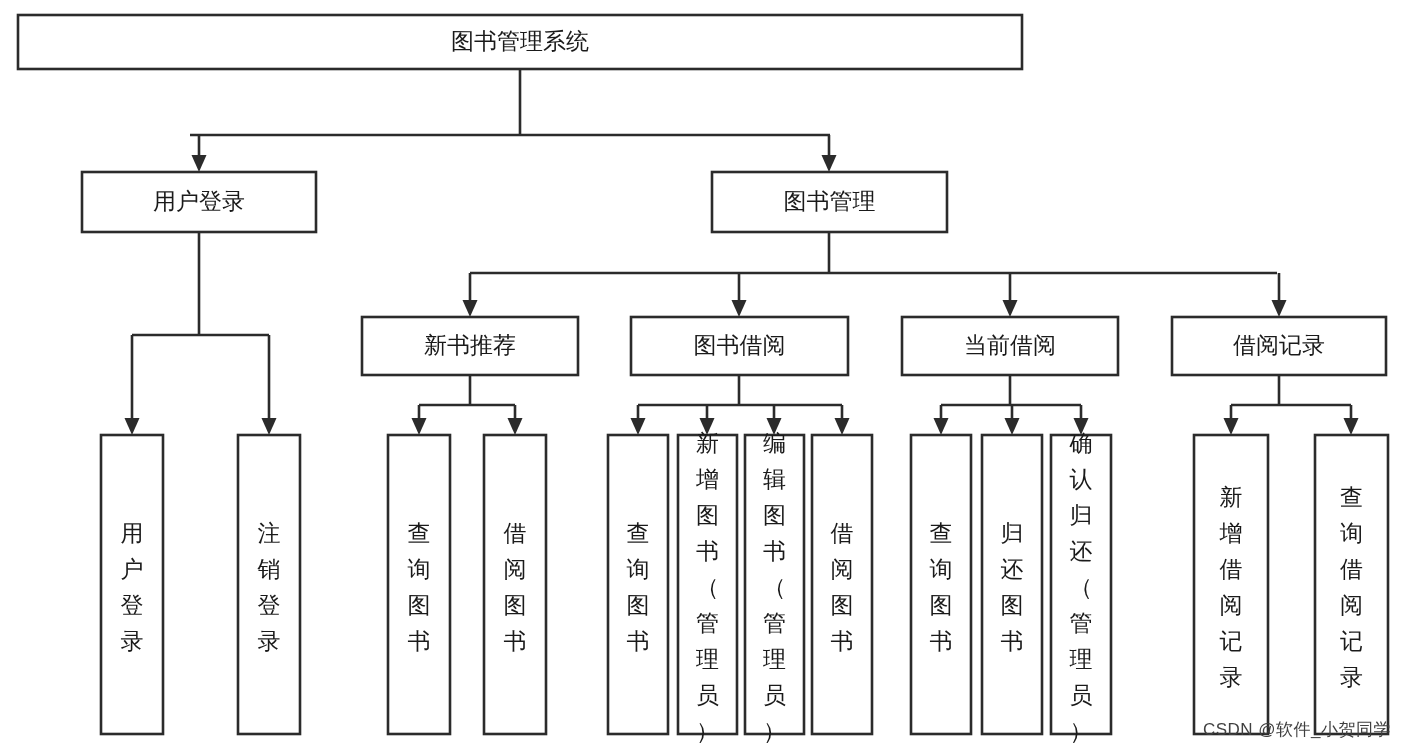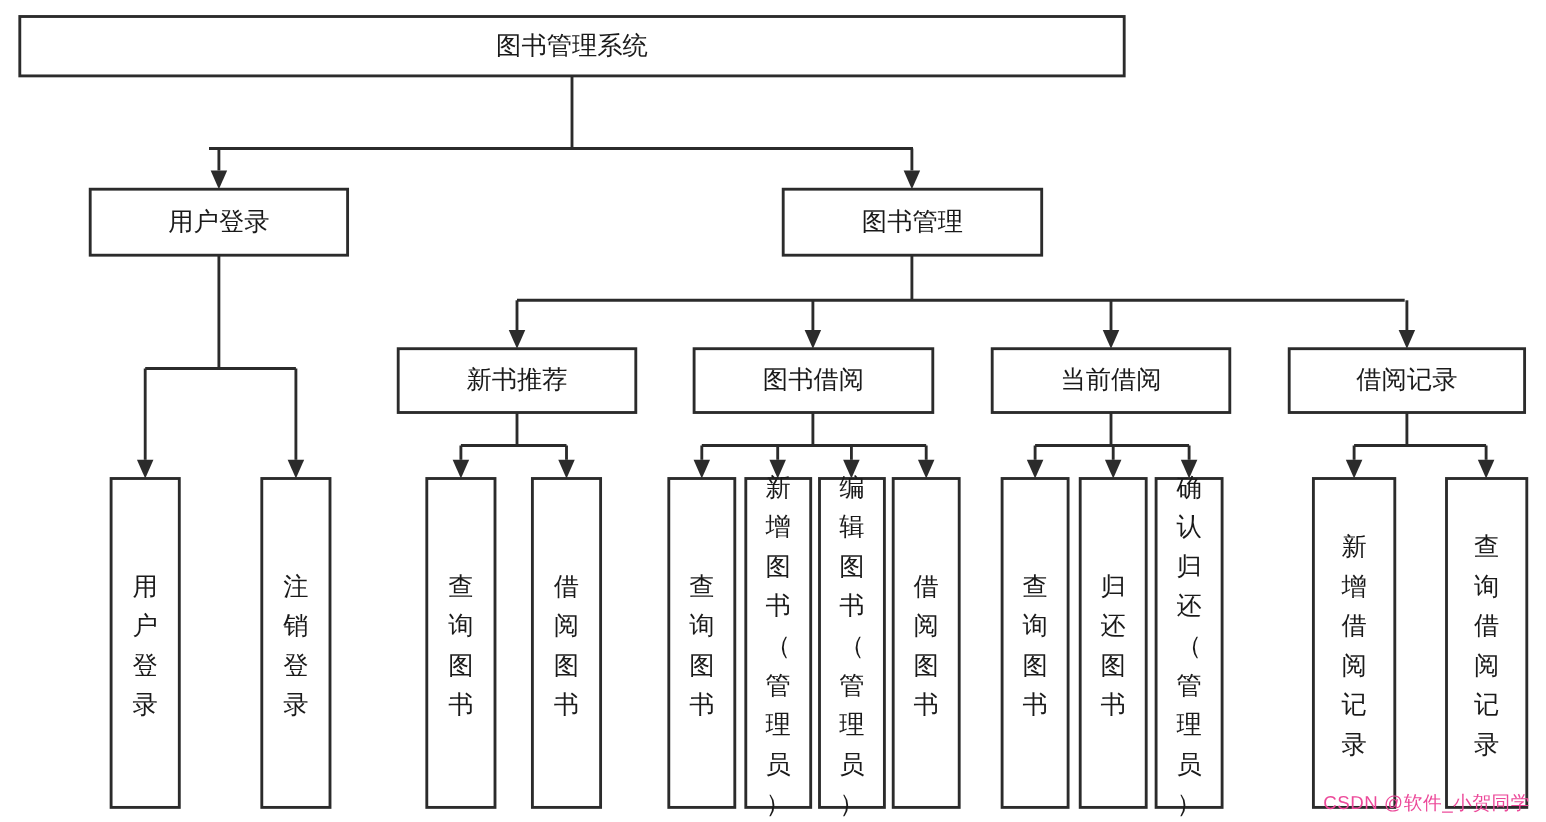--- a/index.html
+++ b/index.html
@@ -53,21 +53,21 @@
     font-size: 23px;
     fill: #1a1a1a;
     text-anchor: middle;
   }
   .watermark {
     position: absolute;
     right: 14px;
     bottom: 6px;
     font-family: "Liberation Sans", "DejaVu Sans", sans-serif;
     font-size: 17px;
-    color: #ec4899;
+    color: #404040;
     letter-spacing: 0.5px;
     white-space: nowrap;
     pointer-events: none;
   }
 </style>
 </head>
 <body>
 
 <div id="diagram-root">
   <svg class="diagram" viewBox="0 0 1405 747" xmlns="http://www.w3.org/2000/svg">

